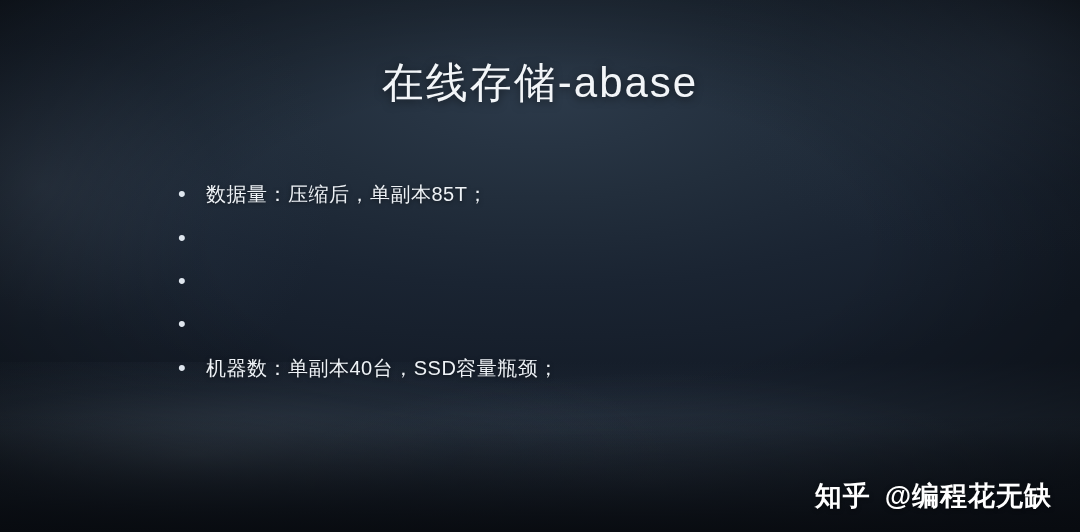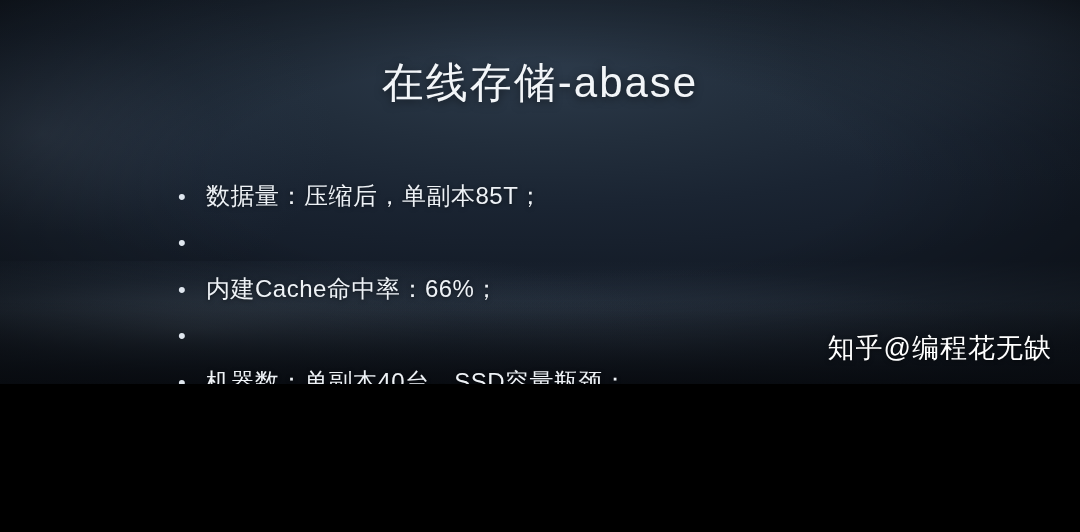--- a/index.html
+++ b/index.html
@@ -3,21 +3,21 @@
 <meta charset="utf-8">
 <style>
   html, body {
     margin: 0;
     padding: 0;
     background: #000;
   }
   .slide {
     position: relative;
     width: 1080px;
-    height: 384px;
+    height: 532px;
     overflow: hidden;
     font-family: "Liberation Sans", sans-serif;
     background: #737373;
   }
   
   .bg-base {
     position: absolute;
     inset: 0;
     background:
       radial-gradient(ellipse 70% 55% at 50% 18%, #2c3a4a 0%, #222e3c 35%, #1a2432 65%, #141c28 100%);
@@ -94,42 +94,43 @@
   }
   .bullet-dot {
     width: 28px;
     flex: 0 0 28px;
     color: #dfe6ee;
     font-size: 22px;
     line-height: 1;
   }
   .bullet-text {
     color: #eef2f6;
-    font-size: 24px;
+    font-size: 20px;
     line-height: 1.2;
     letter-spacing: 0.5px;
     text-shadow: 0 1px 4px rgba(0,0,0,0.5);
   }
 
   .watermark {
     position: absolute;
     right: 28px;
     bottom: 18px;
     display: flex;
     align-items: center;
     color: #ffffff;
     font-size: 27px;
     letter-spacing: 1px;
     text-shadow: 0 1px 4px rgba(0,0,0,0.6);
   }
   .watermark .wm-brand {
-    font-weight: 400;
+    font-weight: 700;
+    margin-right: 14px;
   }
   .watermark .wm-user {
-    font-weight: 400;
+    font-weight: 700;
   }
 </style>
 </head>
 <body>
 
 <div class="slide">
   <div class="bg-base"></div>
   <div class="bg-glow-left"></div>
   <div class="bg-glow-right"></div>
   <div class="bg-cloudband"></div>
@@ -142,21 +143,20 @@
     <ul class="bullets">
       <li class="bullet-row">
         <span class="bullet-dot">•</span>
         <span class="bullet-text">数据量：压缩后，单副本85T；</span>
       </li>
       <li class="bullet-row">
         <span class="bullet-dot">•</span>
       </li>
       <li class="bullet-row">
         <span class="bullet-dot">•</span>
-        <span class="bullet-text">内建Cache命中率：66%；</span>
       </li>
       <li class="bullet-row">
         <span class="bullet-dot">•</span>
       </li>
       <li class="bullet-row">
         <span class="bullet-dot">•</span>
         <span class="bullet-text">机器数：单副本40台，SSD容量瓶颈；</span>
       </li>
     </ul>
 

